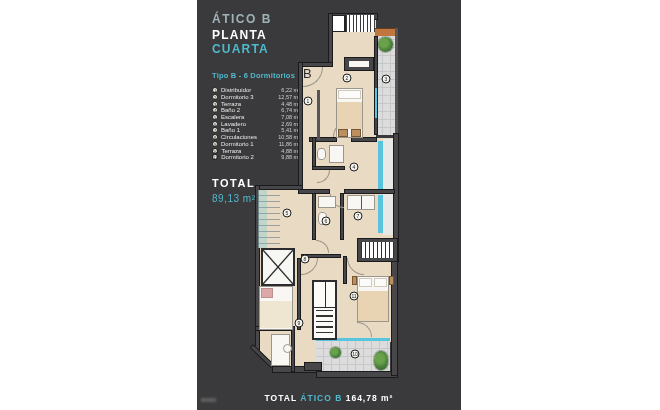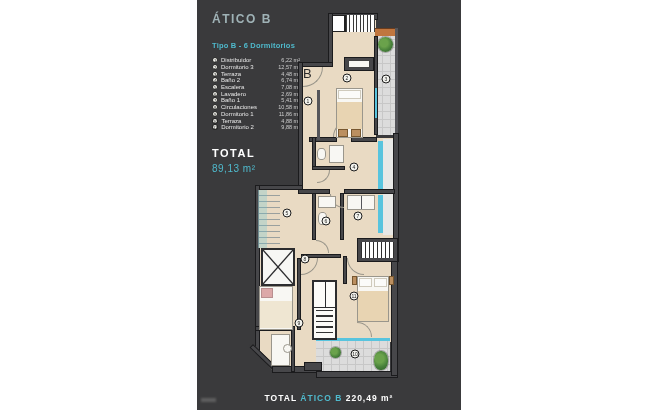--- a/index.html
+++ b/index.html
@@ -71,20 +71,24 @@
     color:#1e1e1e;font-size:5px;line-height:7px;text-align:center;transform:translate(-50%,-50%);z-index:30;}
   .unit-label{font-size:13px;color:#2b2b2b;z-index:25;font-family:"Liberation Sans",sans-serif;}
 </style>
 </head>
 <body>
 
 <div class="panel">
 
   <div class="info">
     <div class="title">ÁTICO B</div>
+    <div class="subtitle">
+      <span>PLANTA</span>
+      <span class="teal">CUARTA</span>
+    </div>
     <div class="type">Tipo B - 6 Dormitorios</div>
 
     <ul class="rooms">
 
         <li>
           <span class="num">1</span>
           <span class="nm">Distribuidor</span>
           <span class="ar">6,22 m²</span>
         </li>
 
@@ -276,16 +280,16 @@
       <div class="marker" style="left: 161px; top: 216px;">7</div>
       <div class="marker" style="left: 108px; top: 259px;">8</div>
       <div class="marker" style="left: 102px; top: 323px;">9</div>
       <div class="marker" style="left: 158px; top: 354px;">10</div>
       <div class="marker" style="left: 157px; top: 296px;">11</div>
     </div>
 
   <div class="footer">
     <span>TOTAL</span>
     <span class="teal">ÁTICO B</span>
-    <span>220,49 m²</span>
+    <span>164,78 m²</span>
   </div>
   <div class="smudge"></div>
 </div>
 
 </body></html>

